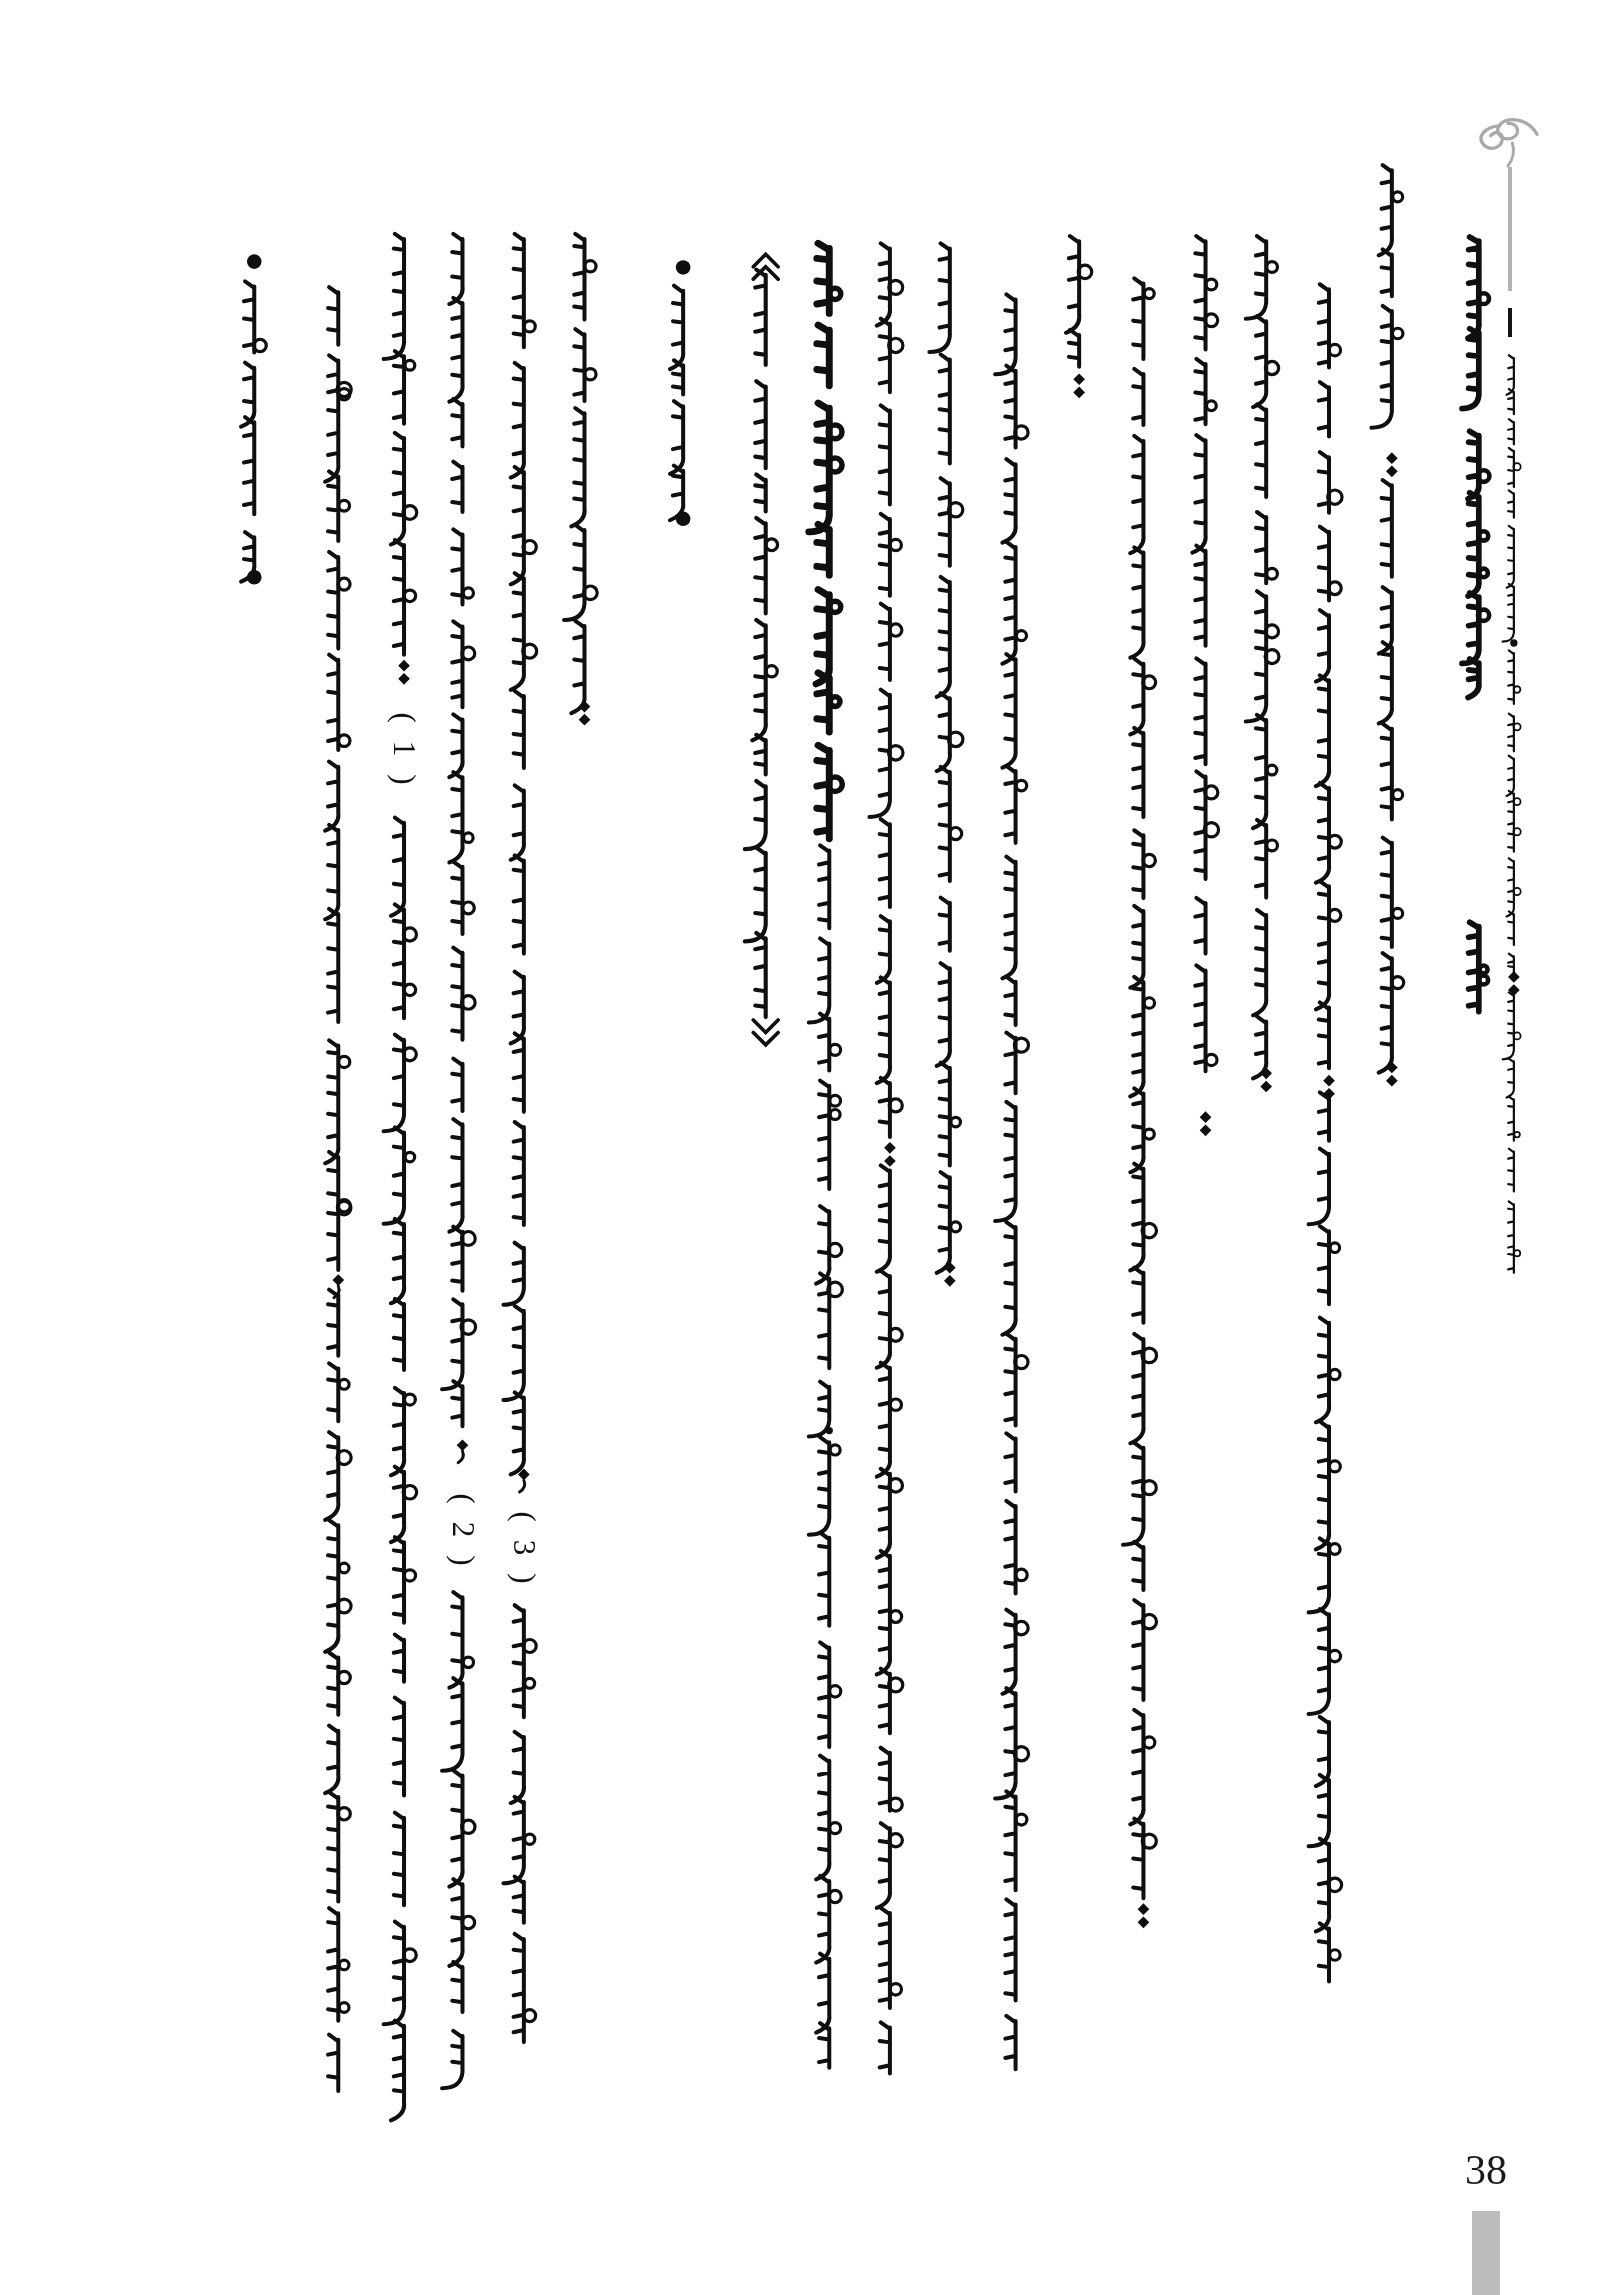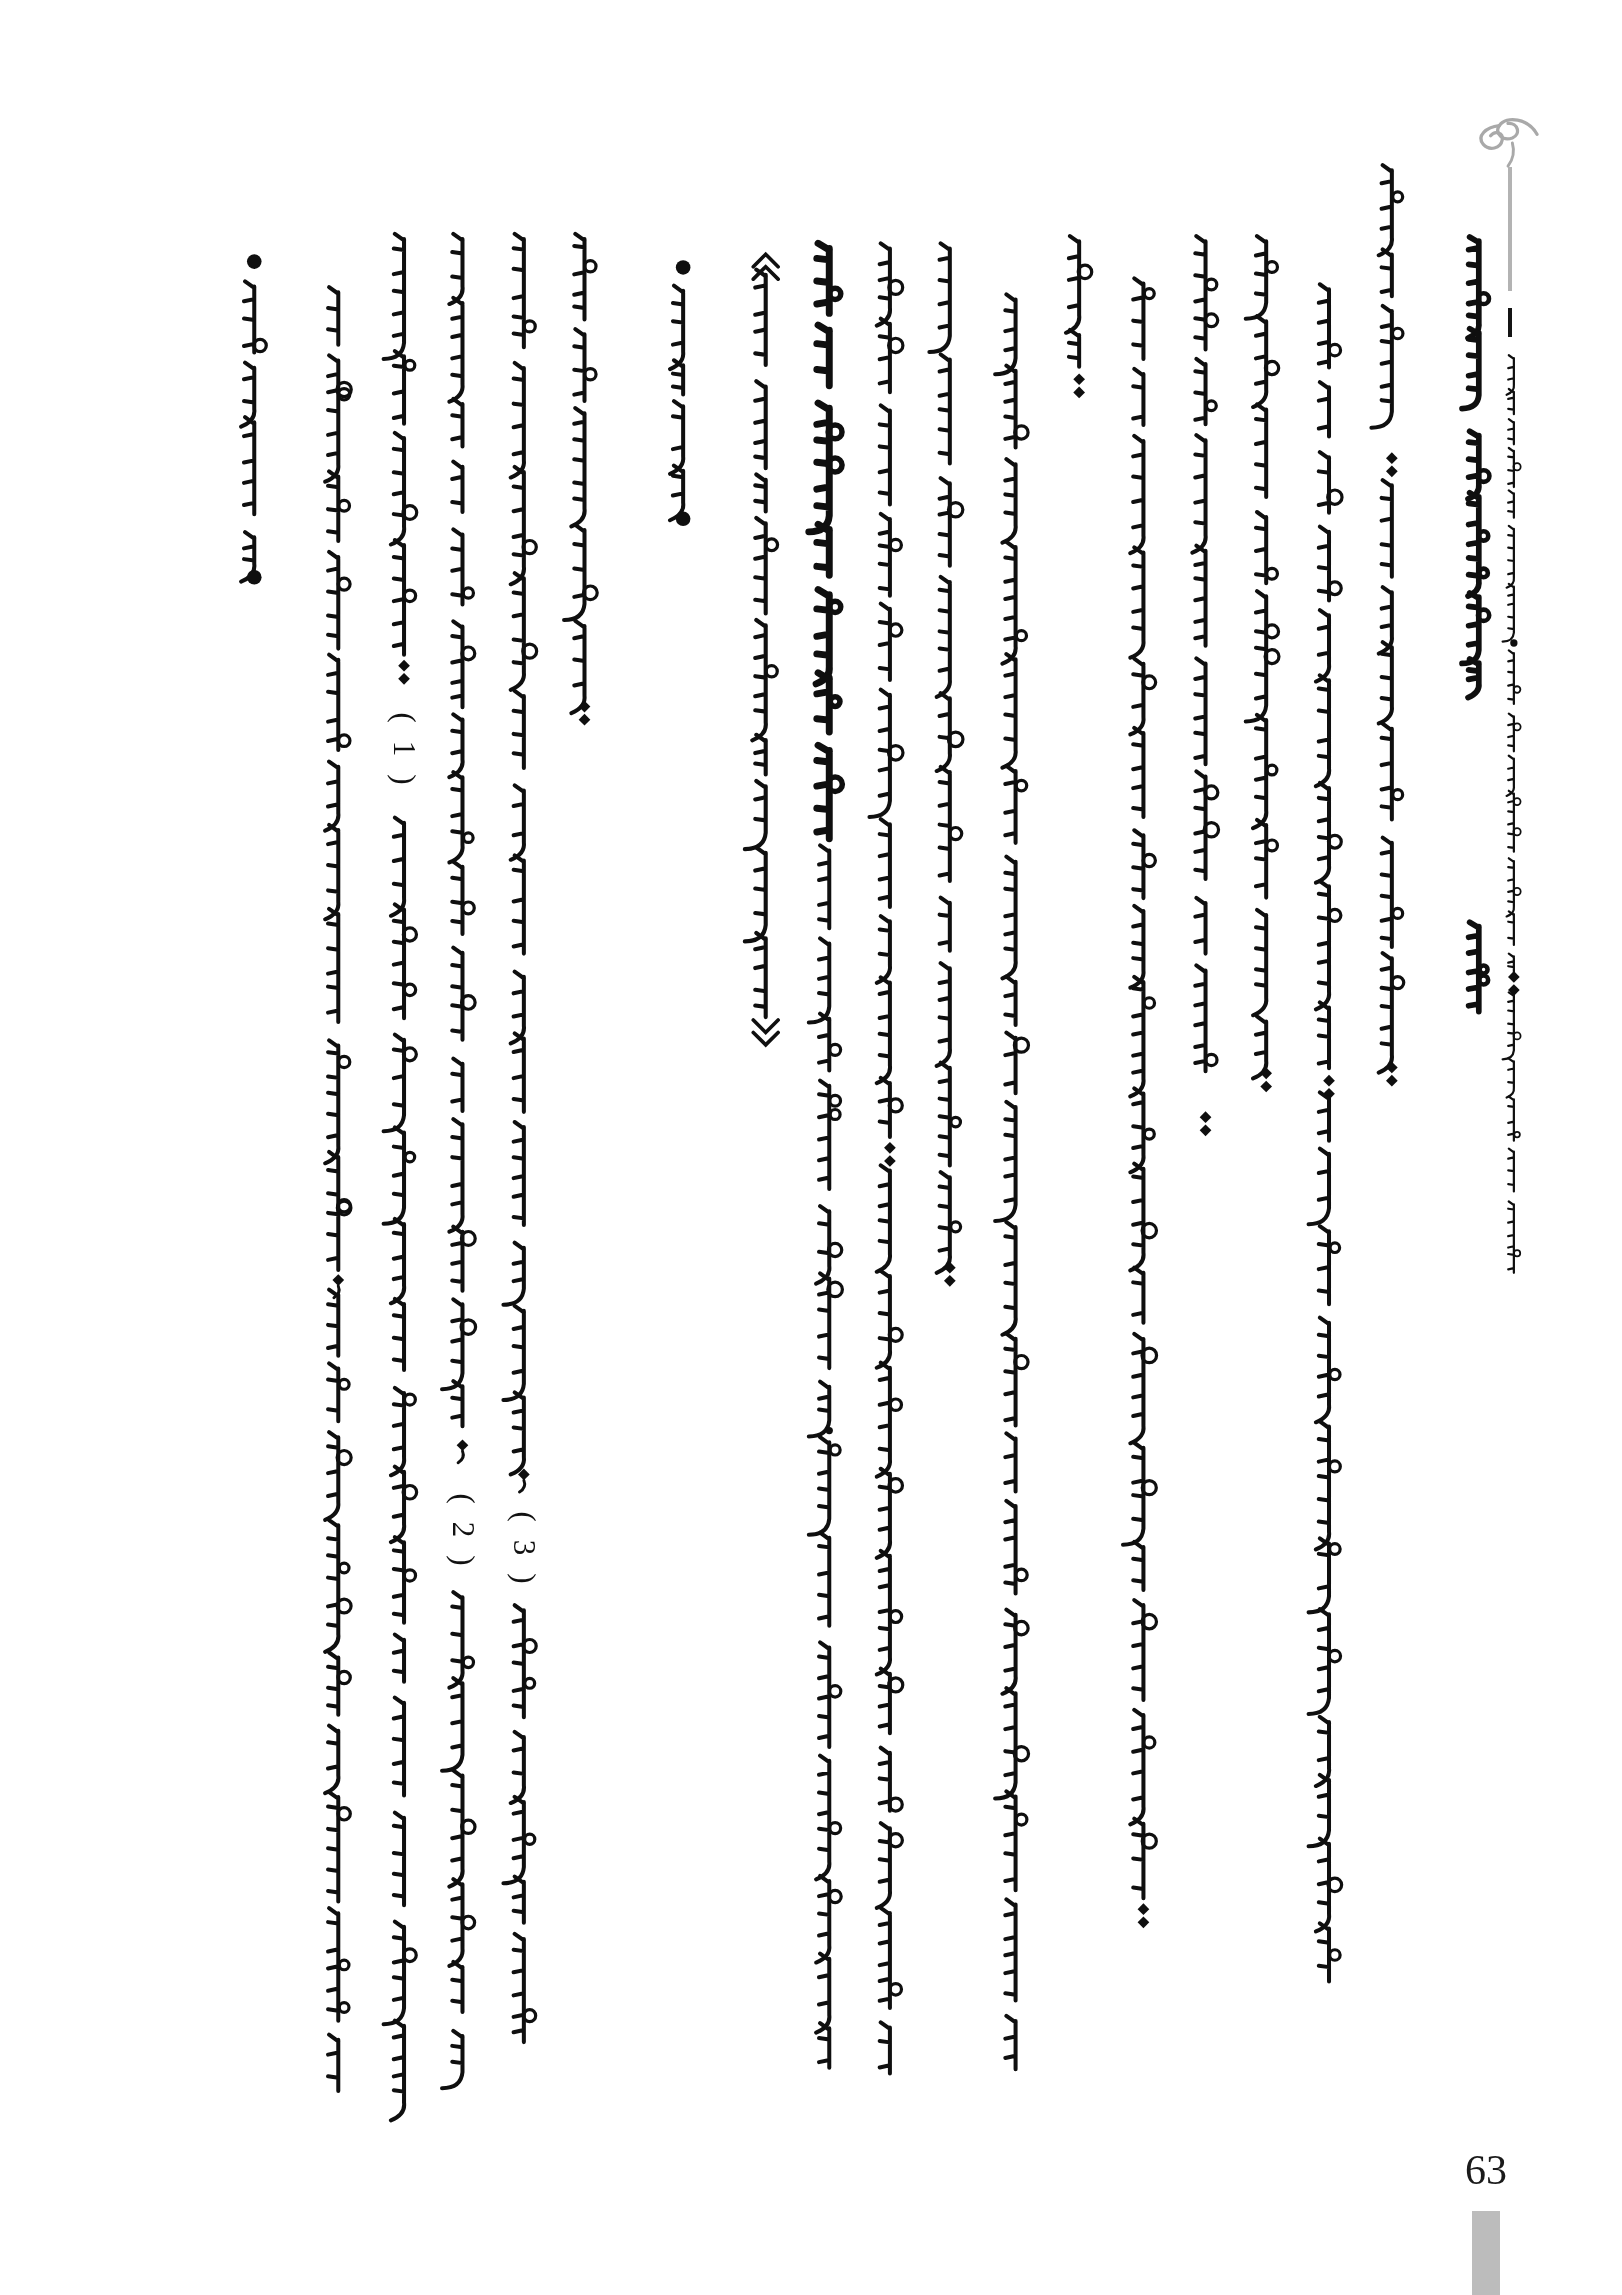--- a/index.html
+++ b/index.html
@@ -634,21 +634,21 @@
           <path d="M2072,1452.5790462586797 L2072,1488.887060634012 M2072,1453.6790462586796 l-6.9300000000000015,-4.95 M2072,1462.4 l-7.700000000000001,1.7 M2072,1482.0 l-7.700000000000001,-1.1 M2072,1488.887060634012 q1.1,8.8 -9.9,13.200000000000001 " stroke="#0f0f0f" stroke-width="3.0250000000000004" fill="none" stroke-linecap="round" stroke-linejoin="round"></path>
           <path d="M2072,1504.631925943133 L2072,1561.2635135229793 M2072,1505.7319259431329 l-6.9300000000000015,-4.95 M2072,1515.0 l-7.700000000000001,-1.1 M2072,1535.1 l-7.700000000000001,1.7 M2072,1551.5 l-7.700000000000001,1.7 " stroke="#0f0f0f" stroke-width="3.0250000000000004" fill="none" stroke-linecap="round" stroke-linejoin="round"></path>
           <circle cx="2076.4" cy="1552.8056035873512" r="3.830514267226681" stroke="#0f0f0f" stroke-width="2.4200000000000004" fill="none"></circle>
           <path d="M2072,1575.9684979294775 L2072,1630.7360040379804 M2072,1577.0684979294774 l-6.9300000000000015,-4.95 M2072,1584.1 l-7.700000000000001,1.7 M2072,1602.9 l-7.700000000000001,-1.1 M2072,1621.8 l-7.700000000000001,-1.1 " stroke="#0f0f0f" stroke-width="3.0250000000000004" fill="none" stroke-linecap="round" stroke-linejoin="round"></path>
           <path d="M2072,1648.2644526600952 L2072,1742 M2072,1649.3644526600951 l-6.9300000000000015,-4.95 M2072,1655.4 l-7.700000000000001,-1.1 M2072,1671.7 l-7.700000000000001,1.7 M2072,1690.2 l-7.700000000000001,1.7 M2072,1705.7 l-7.700000000000001,1.7 M2072,1717.4 l-7.700000000000001,-1.1 M2072,1735.5 l-7.700000000000001,1.7 " stroke="#0f0f0f" stroke-width="3.0250000000000004" fill="none" stroke-linecap="round" stroke-linejoin="round"></path>
           <circle cx="2076.4" cy="1715.1470423129203" r="4.308104344649474" stroke="#0f0f0f" stroke-width="2.4200000000000004" fill="none"></circle>
         </g>
       </g>
     </svg>
 
-  <div class="pagenum">63</div>
+  <div class="pagenum">38</div>
   <div class="gbar"></div>
 
 <div class="item-label" style="left: 382px; top: 703px; width: 44px; height: 95px;">
       <span>( 1 )</span>
     </div>
     <div class="item-label" style="left: 441px; top: 1491px; width: 44px; height: 82px;">
       <span>( 2 )</span>
     </div>
     <div class="item-label" style="left: 502px; top: 1513px; width: 44px; height: 73px;">
       <span>( 3 )</span>

